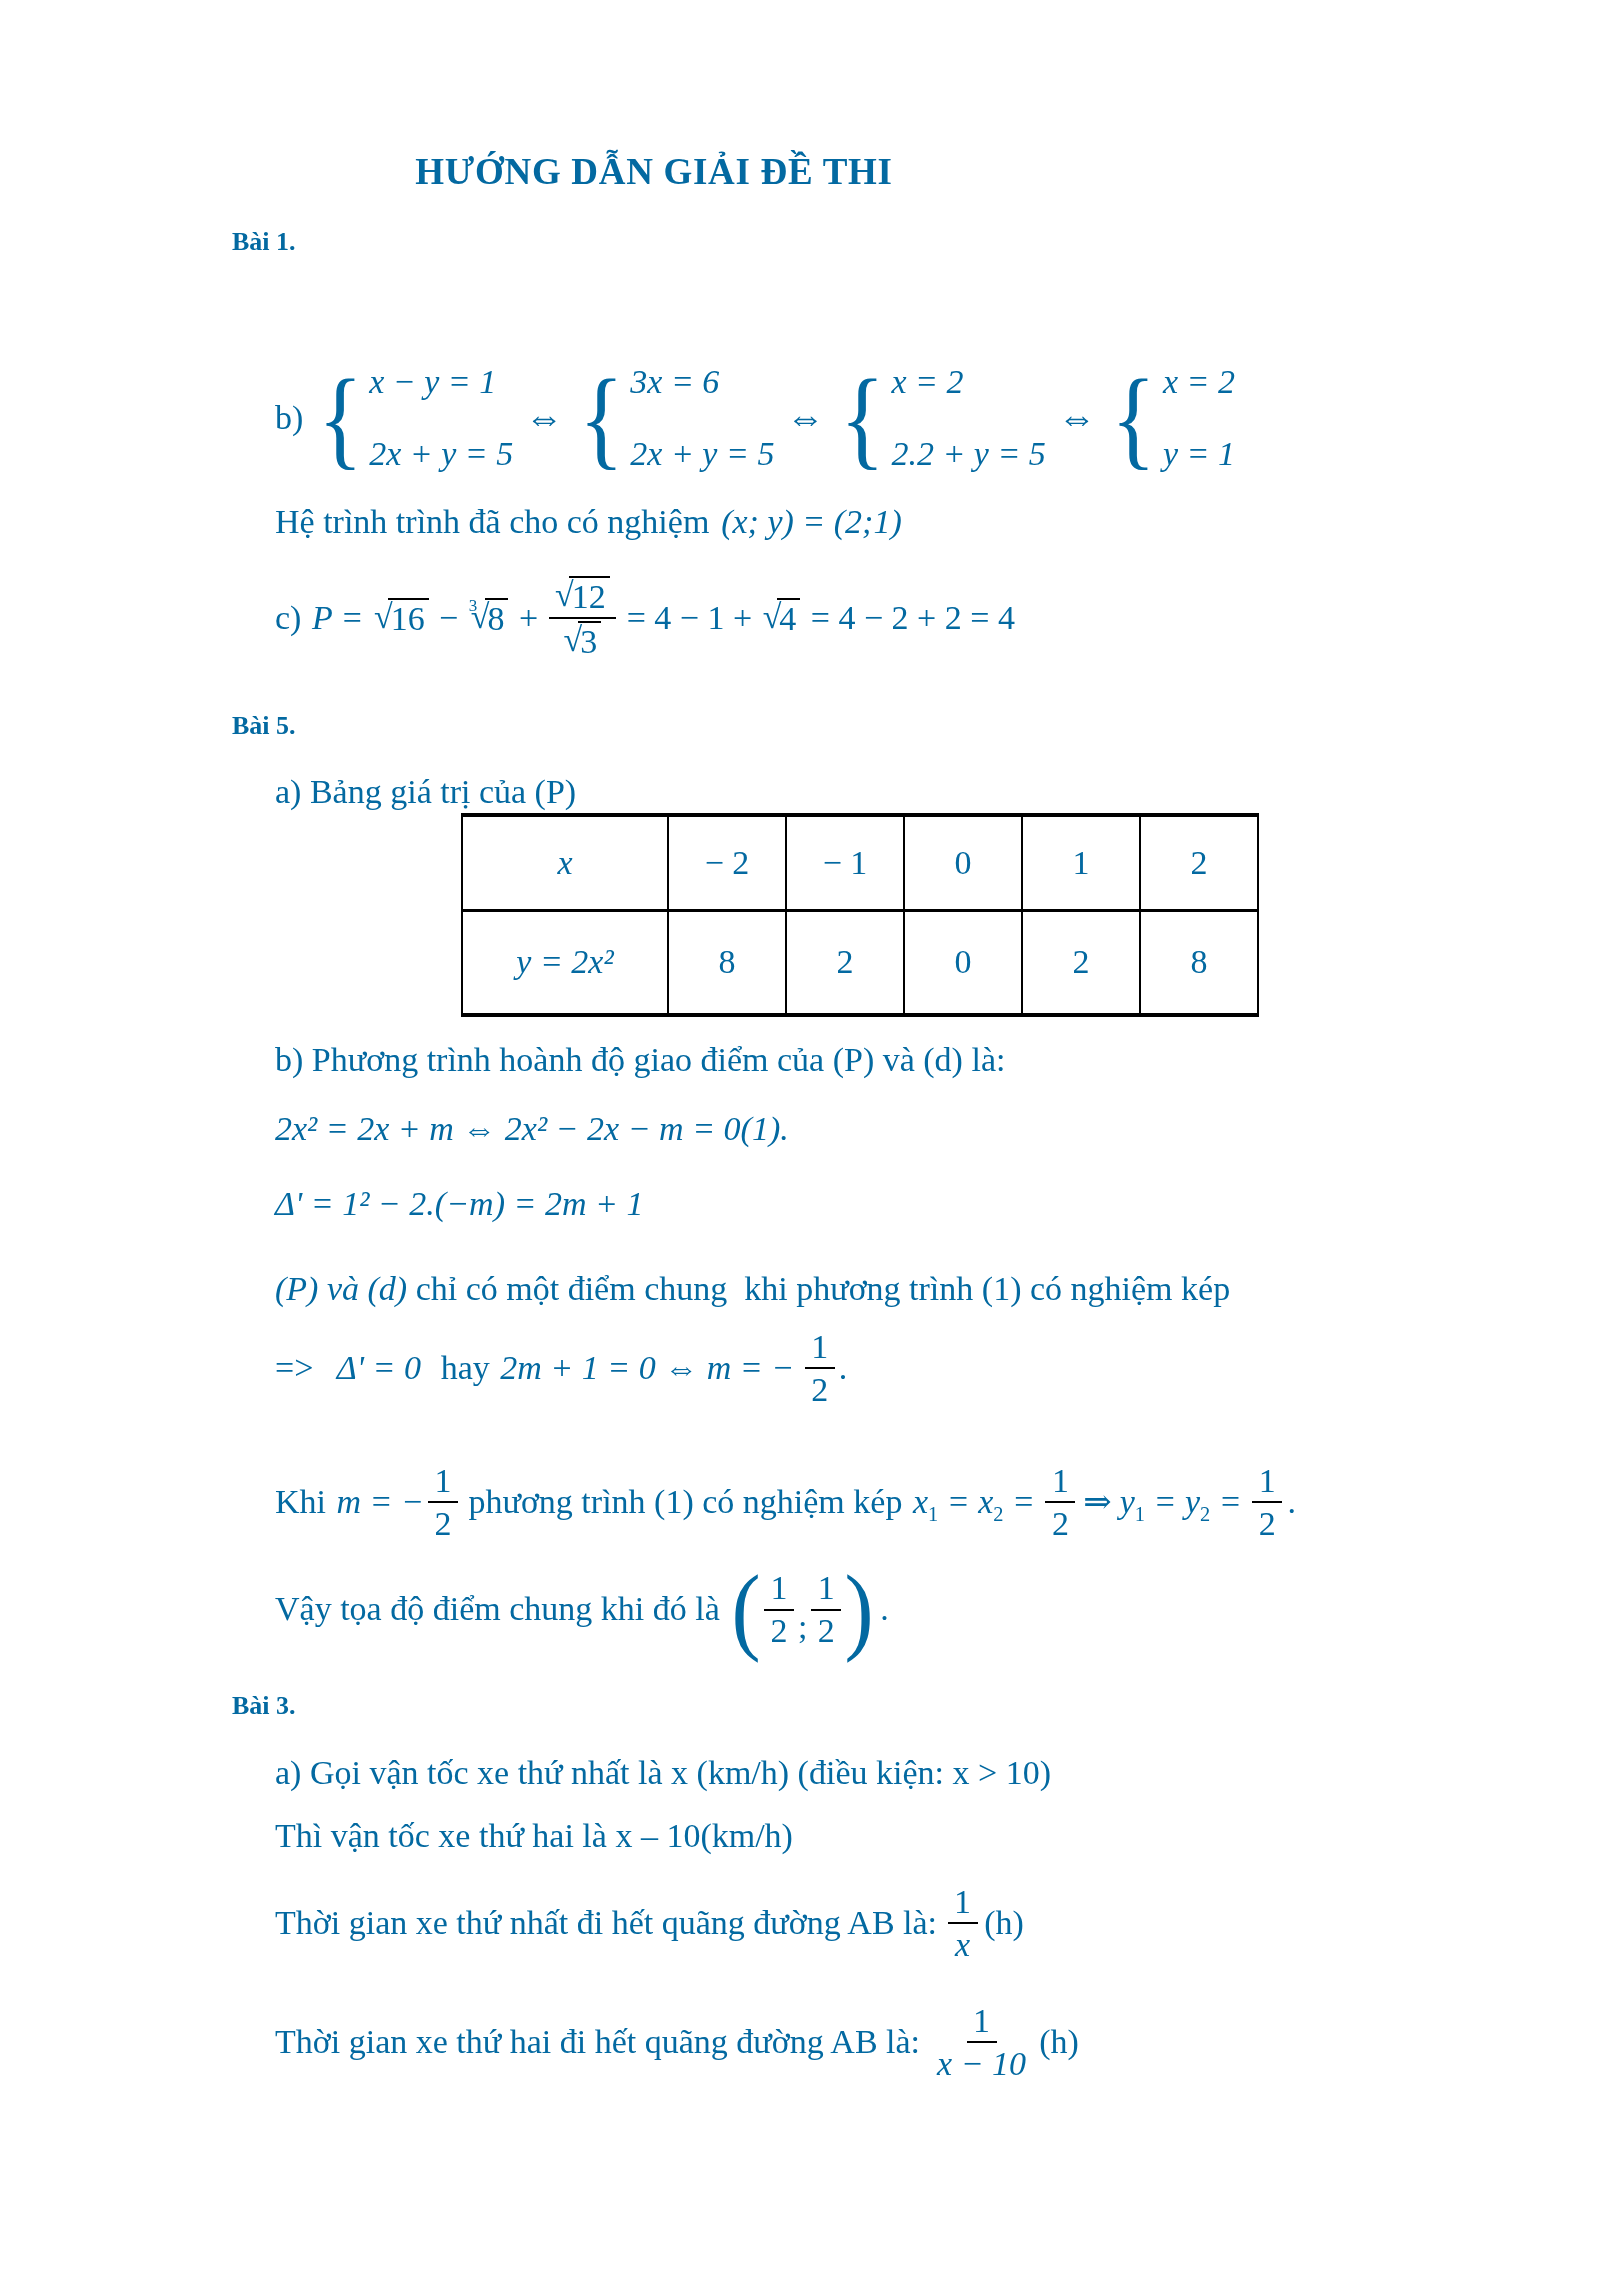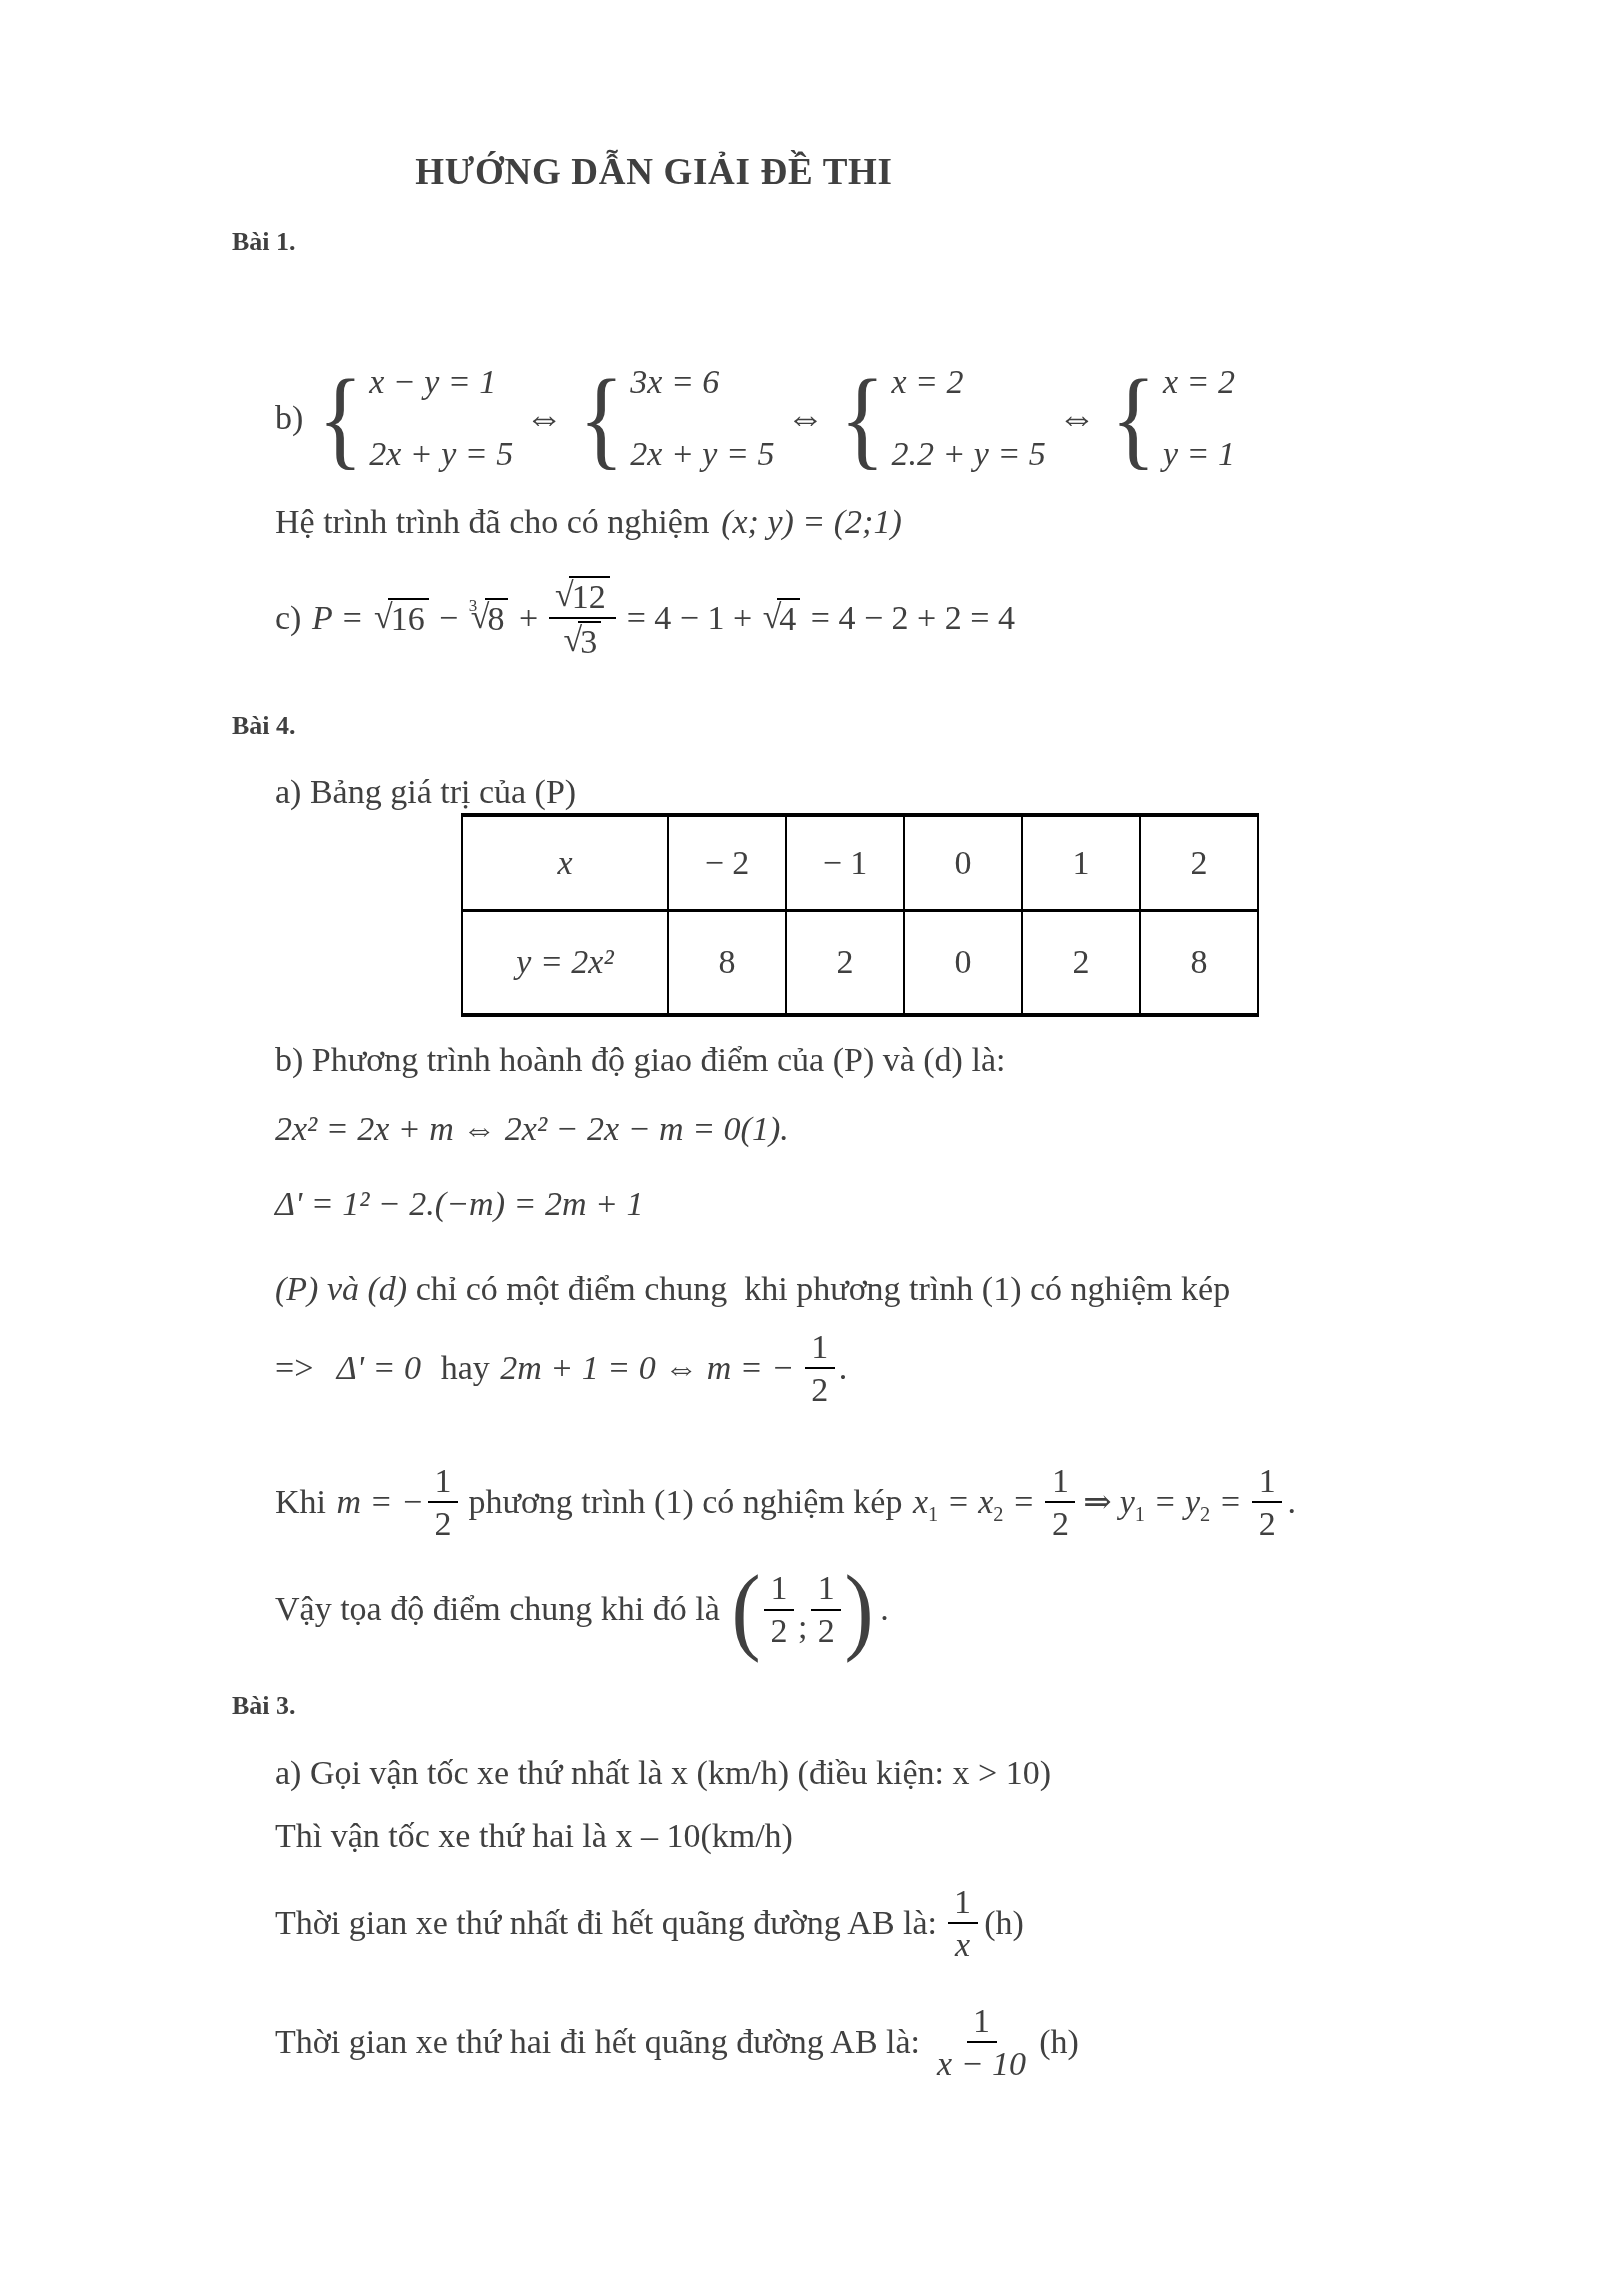--- a/index.html
+++ b/index.html
@@ -1,17 +1,17 @@
 <!DOCTYPE html>
 <html style="font-size:10.5px"><head>
 <meta charset="utf-8">
 <style>
   *{margin:0;padding:0;box-sizing:border-box}
   html,body{background:#ffffff}
-  .page{position:relative;width:1308px;height:2295px;background:#fff;color:#404040;
+  .page{position:relative;width:1308px;height:2295px;background:#fff;color:#0369a1;
         font-family:"Liberation Serif","DejaVu Serif",serif;font-size:34px;line-height:1.25;overflow:hidden}
   .abs{position:absolute;left:275px;white-space:nowrap}
   .hd{left:232px;font-weight:bold;font-size:26px}
   .title{left:0;width:100%;text-align:center;font-weight:bold;font-size:37px;letter-spacing:0.7px}
   .row{display:flex;align-items:center;column-gap:10.5px}
   .it{font-style:italic}
   .keep{white-space:pre-wrap}
   sub.s{font-size:0.6em;font-style:normal;line-height:0}
   .frac{display:inline-flex;flex-direction:column;align-items:center;text-align:center;line-height:1.12}
   .frac>.num{border-bottom:2.6px solid #000;padding:0 6.5px 1.3px}
@@ -105,21 +105,21 @@
           </span></span>
     </span>
     <span>= 4 − 1 +</span>
     <span class="sqrt">
         <span class="sign">√</span>
         <span class="val">4</span>
       </span>
     <span>= 4 − 2 + 2 = 4</span>
   </div>
 
-  <div class="abs hd" style="top:710px">Bài 4.</div>
+  <div class="abs hd" style="top:710px">Bài 5.</div>
 
   <div class="abs" style="top:771px">a) Bảng giá trị của (P)</div>
 
   <table class="tbl" style="position:absolute;left:461px;top:813px">
     <tbody>
         <tr class="r1">
       <td class="c0 it">x</td>
       <td class="c">− 2</td>
       <td class="c">− 1</td>
       <td class="c">0</td>

